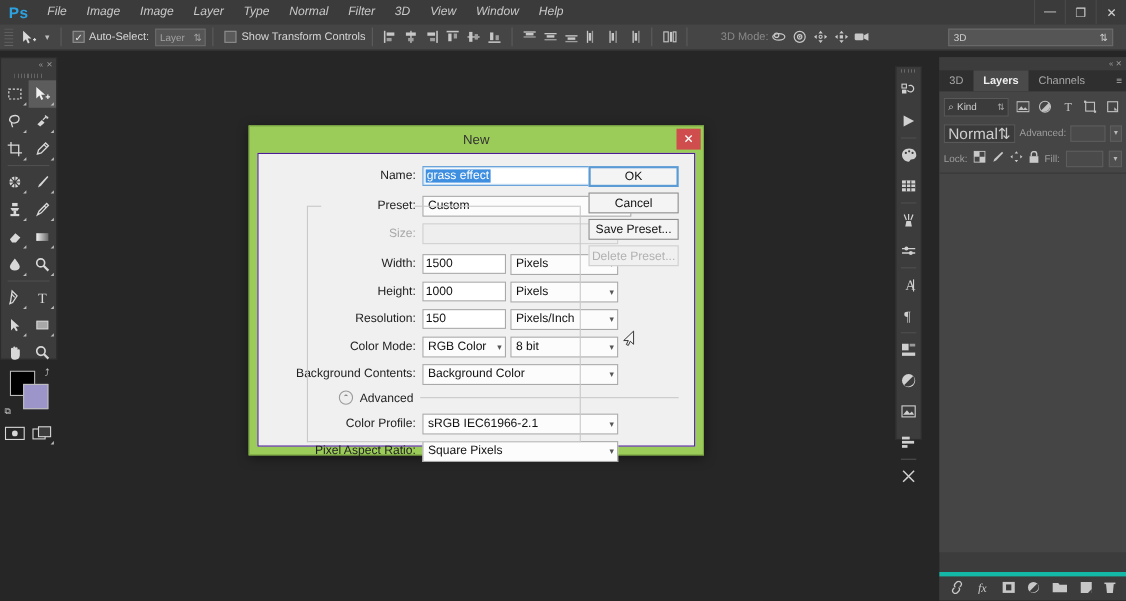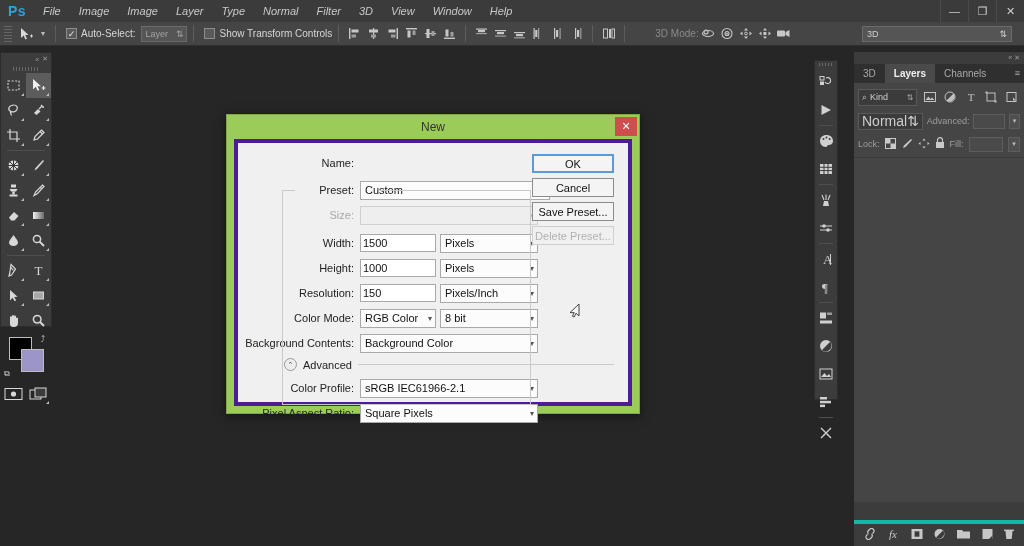--- a/index.html
+++ b/index.html
@@ -153,22 +153,22 @@
     height:23px; display:flex; align-items:center; justify-content:center;
     position:relative; color:#333; font-size:12px;
   }
   .dlg-close {
     position:absolute; right:2px; top:2px; width:22px; height:19px;
     background:#cf4d4d; color:#fff; font-size:11px;
     display:flex; align-items:center; justify-content:center;
   }
   .dlg-body {
     position:absolute; left:7px; top:24px; right:7px; bottom:7px;
-    background:#f0f0f0; border:4px solid #4c1d95;
-    font-size:11px; color:#1d1d1d;
+    background:#f0f0f0; border:1px solid #4c1d95;
+    font-size:11px; color:#1d1d1d;padding-left:27px;
   }
   .frow { display:flex; align-items:center; height:22px; margin-bottom:3px; }
   .flabel { width:122px; text-align:right; padding-right:6px; font-size:11px; color:#222; }
   .flabel.dim { color:#a8a8a8; }
   .ftext {
     height:18px; background:#fff; border:1px solid #a9a9a9; font-size:11px;
     padding:0 2px; display:flex; align-items:center; color:#111;
   }
   .ftext.focus { border-color:#5b9bd5; box-shadow:0 0 0 1px #cfe3f5 inset; }
   .sel-text { background:#3f8fe0; color:#fff; padding:0 1px; }
@@ -776,20 +776,23 @@
     <div class="dlg-title">
       <span>New</span>
       <div class="dlg-close">✕</div>
     </div>
     <div class="dlg-body">
 
       <div class="groupbox"></div>
 
       <div class="frow" style="margin-top:9px;">
         <div class="flabel">Name:</div>
+        <div class="ftext focus" style="width:180px;">
+          <span class="sel-text">grass effect</span>
+        </div>
       </div>
 
       <div class="frow" style="margin-top:5px;">
         <div class="flabel">Preset:</div>
         <div class="fsel" style="width:190px;">
           <span>Custom</span>
           <span class="car">▾</span>
         </div>
       </div>
 

